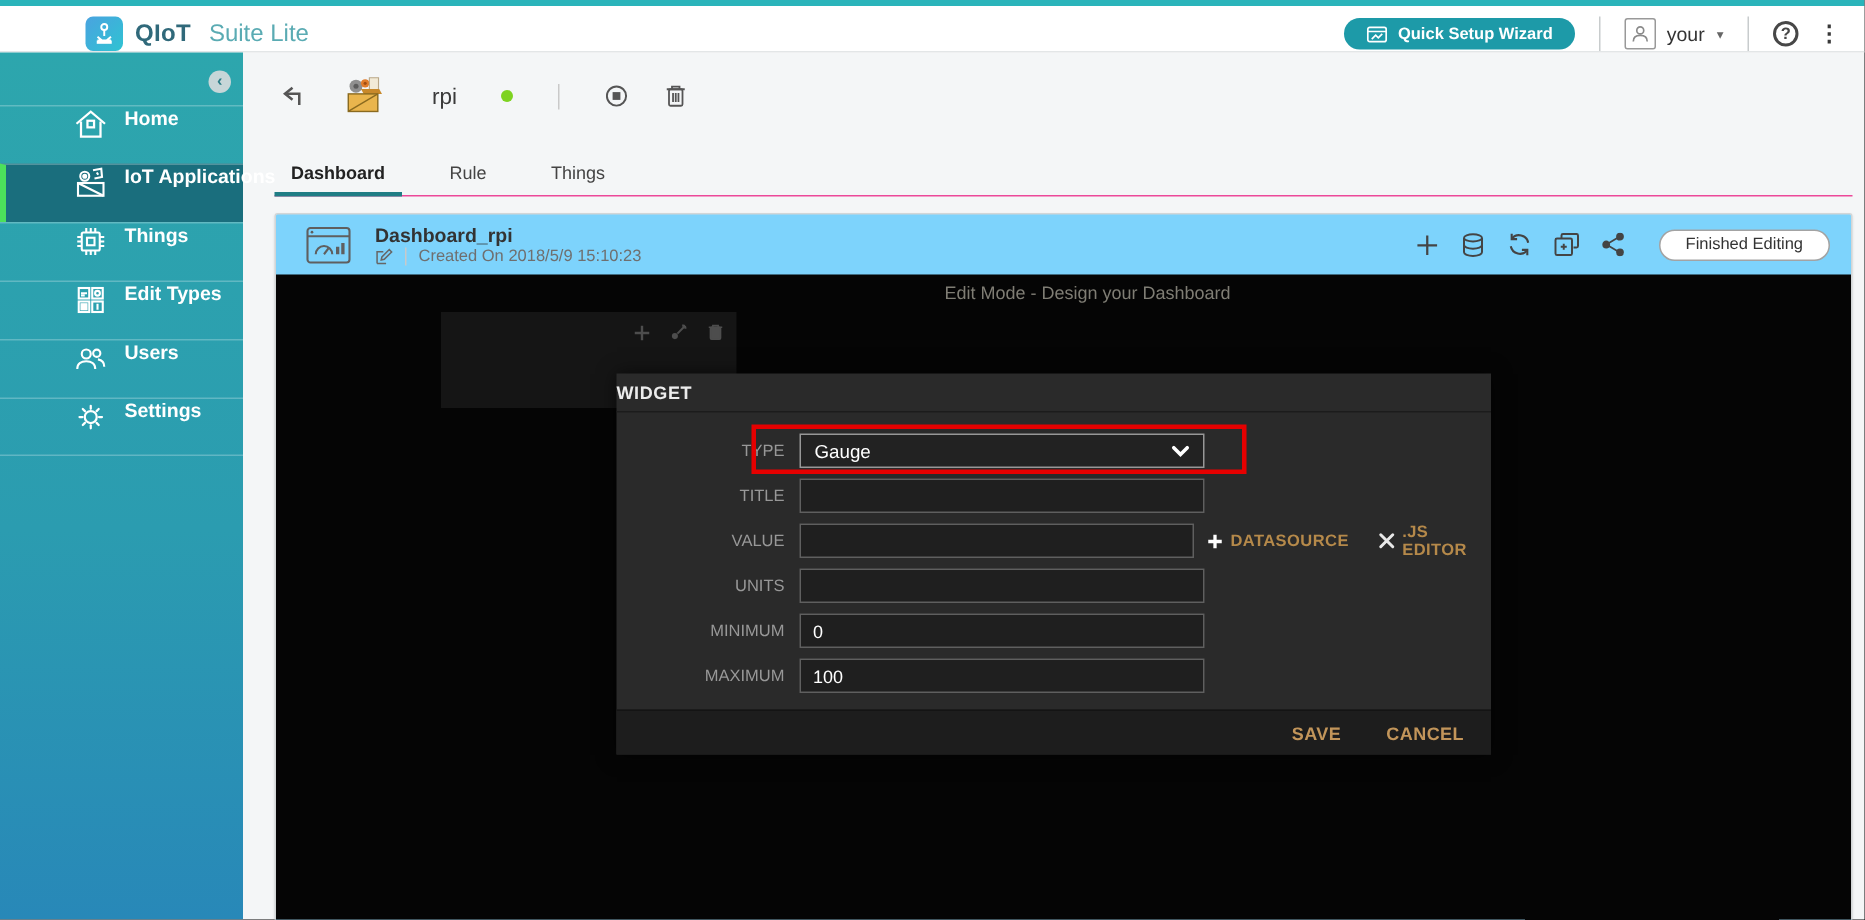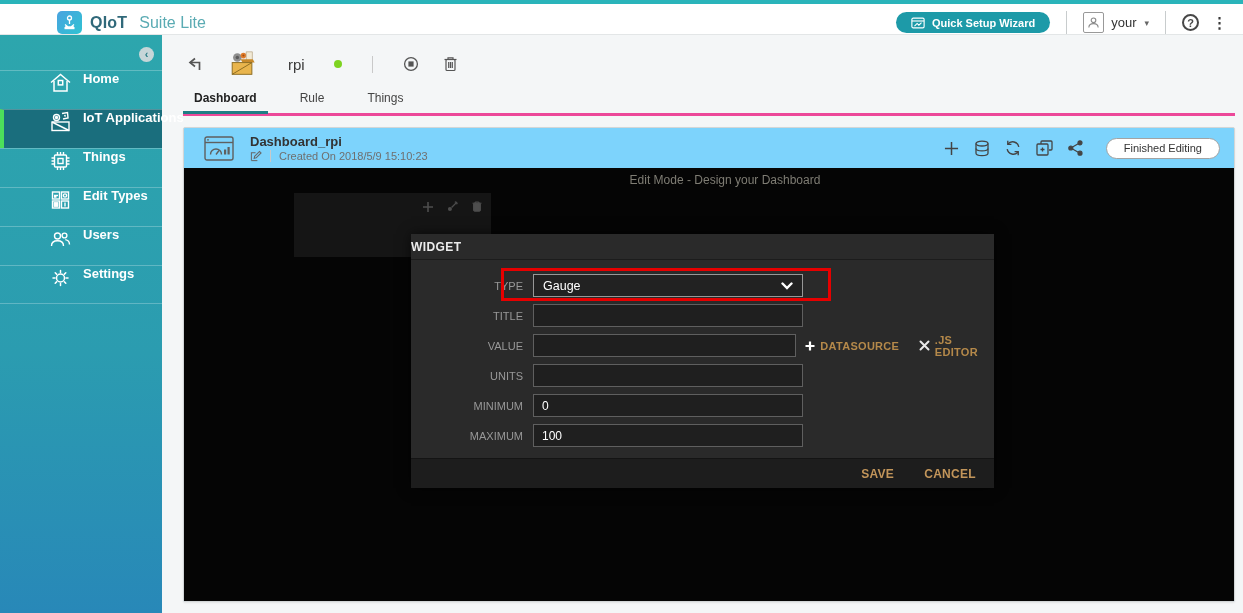--- a/index.html
+++ b/index.html
@@ -37,21 +37,21 @@
 
   
   .content { margin-left:162px; padding:0 8px 0 21px; }
   .app-header { display:flex; align-items:center; margin:11px 0 0 3px; height:36px; gap:24px; }
   .back-btn { cursor:pointer; }
   .app-name { font-size:15px; color:#3a3a3a; margin-left:6px; }
   .status-dot { width:8px; height:8px; border-radius:50%; background:#7ed321; margin-left:5px; }
   .ah-divider { width:1px; height:17px; background:#c9c9c9; margin:0 6px; }
   .icon-btn { cursor:pointer; display:flex; align-items:center; }
 
-  .tabs { display:flex; border-bottom:3px solid #ec4899; margin-top:2px; }
+  .tabs { display:flex; border-bottom:1px solid #ec4899; margin-top:19px; }
   .tab { font-size:12px; color:#444; padding:7px 11px 8px; margin-right:21px; cursor:pointer; position:relative; }
   .tab.active { color:#222; font-weight:bold; }
   .tab.active::after { content:""; position:absolute; left:0; right:0; bottom:-1px; height:3px; background:#1f7d85; }
 
   
   .panel { margin-top:11px; background:#7dd3fc; border:1px solid #d2d6d7; border-radius:2px; box-shadow:0 1px 2px rgba(0,0,0,.08); }
   .panel-header { height:40px; display:flex; align-items:center; padding:0 14px 0 20px; }
   .panel-titles { margin-left:16px; }
   .panel-title { font-size:13px; font-weight:bold; color:#333; line-height:14px; }
   .panel-sub { display:flex; align-items:center; gap:8px; margin-top:1px; }

